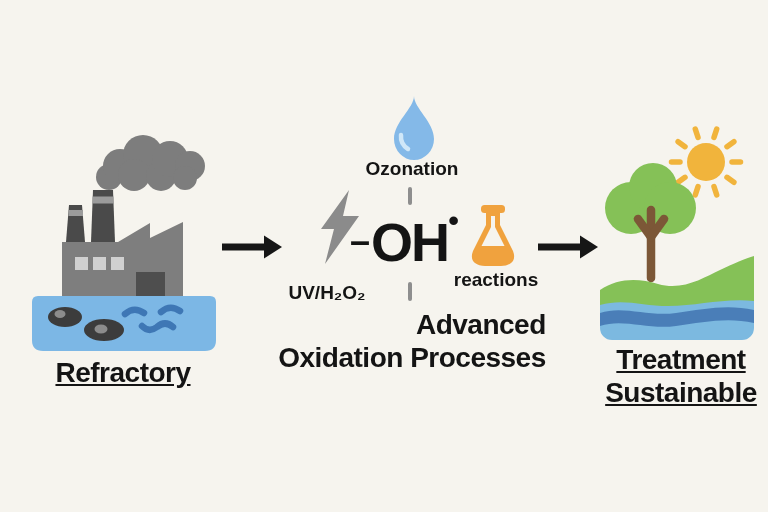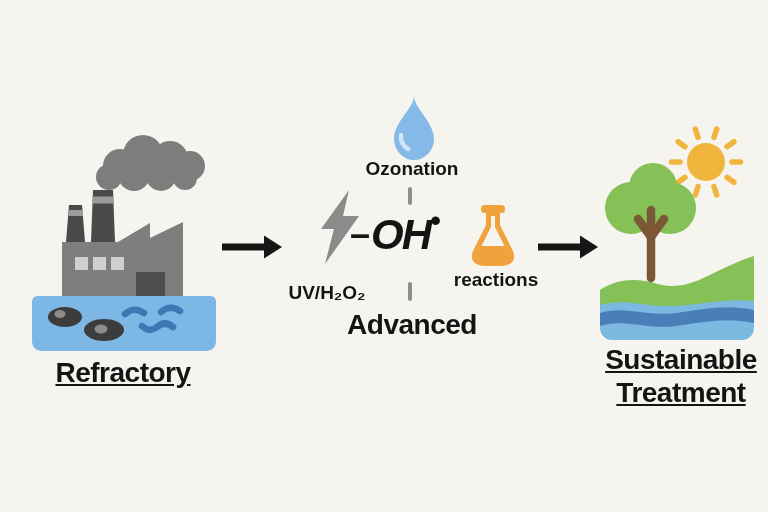--- a/index.html
+++ b/index.html
@@ -46,21 +46,21 @@
     white-space:nowrap;
   }
   .process-title span{display:block;}
   .hydroxyl{
     position:absolute;
     left:350px;top:211px;
     display:flex;
     align-items:center;
   }
   .hydroxyl .bond{font-size:36px;font-weight:700;margin-right:1px;margin-top:-2px;}
-  .hydroxyl .formula{font-size:42px;font-weight:800;letter-spacing:-2px;font-style:italic;}
+  .hydroxyl .formula{font-size:54px;font-weight:800;letter-spacing:-2px;}
   .hydroxyl .dot{
     font-size:32px;
     align-self:flex-start;
     margin-top:-9px;
     margin-left:0px;
   }
   .vdash{position:absolute;width:4px;background:#8e8e8e;border-radius:2px;}
   #vdash-top{left:408px;top:187px;height:18px;}
   #vdash-bottom{left:408px;top:282px;height:19px;}
 </style>
@@ -140,20 +140,21 @@
     <rect x="11" y="0" width="24" height="8" rx="3.5" fill="#f0a23e"></rect>
     <path d="M16,8 L16,20 L3,46 q-3,8 2,12 q4,3 10,3 h16 q6,0 10,-3 q5,-4 2,-12 L30,20 L30,8 Z" fill="#f0a23e"></path>
     <path d="M21,11 L21,22 L11.5,41 h23 L25,22 L25,11 Z" fill="#f6f4ee"></path>
   </svg>
   <div class="sub-label" style="left:496px;top:269px;">
     <span>reactions</span>
   </div>
 
   <div class="process-title">
     <span>Advanced</span>
+    <span>Oxidation Processes</span>
   </div>
 
   <svg class="abs" style="left:536px;top:234px;" width="62" height="26" viewBox="0 0 62 26">
     <path d="M2,13 H46" stroke="#161616" stroke-width="7" fill="none"></path>
     <polygon points="44,1.5 62,13 44,24.5" fill="#161616"></polygon>
   </svg>
 
   <svg class="abs" style="left:598px;top:106px;" width="158" height="236" viewBox="0 0 158 236">
     <g stroke="#f1b43c" stroke-width="5.5" stroke-linecap="round">
       <circle cx="108" cy="56" r="19" fill="#f1b43c" stroke="none"></circle>
@@ -179,17 +180,17 @@
         <path d="M53,131 L40,113"></path>
         <path d="M53,131 L66,113"></path>
       </g>
     </g>
     <path d="M2,184 C20,172 40,172 60,178 C85,185 105,172 122,164 C135,158 148,152 156,150 L156,212 L2,212 Z" fill="#85c157"></path>
     <path d="M2,199 C25,192 45,200 70,200 C100,200 125,192 156,195 L156,222 a12,12 0 0 1 -12,12 L14,234 a12,12 0 0 1 -12,-12 Z" fill="#7cb9e0"></path>
     <path d="M2,207 C25,199 50,211 78,207 C105,203 130,198 156,204 L156,217 C130,211 105,216 78,220 C50,224 25,212 2,220 Z" fill="#4a7eb8"></path>
   </svg>
 
   <div class="stage-label" style="left:681px;top:343px;line-height:33px;">
+    <span>Treatment</span>
     <span>Sustainable</span>
-    <span>Treatment</span>
   </div>
 
 </div>
 
 </body></html>

